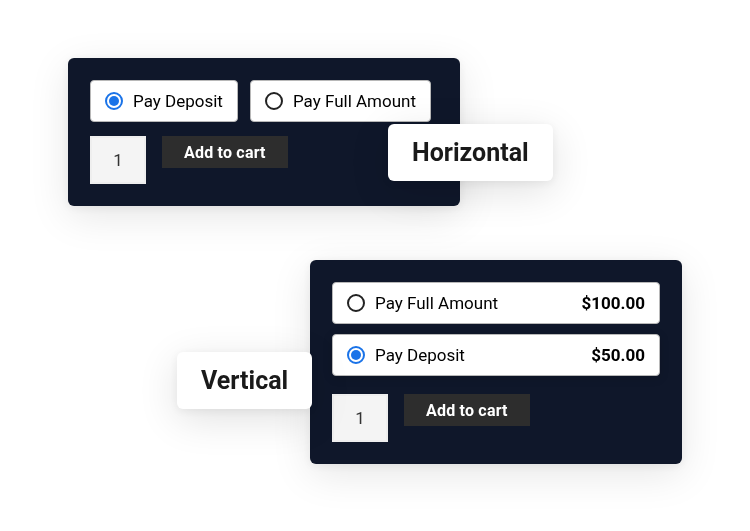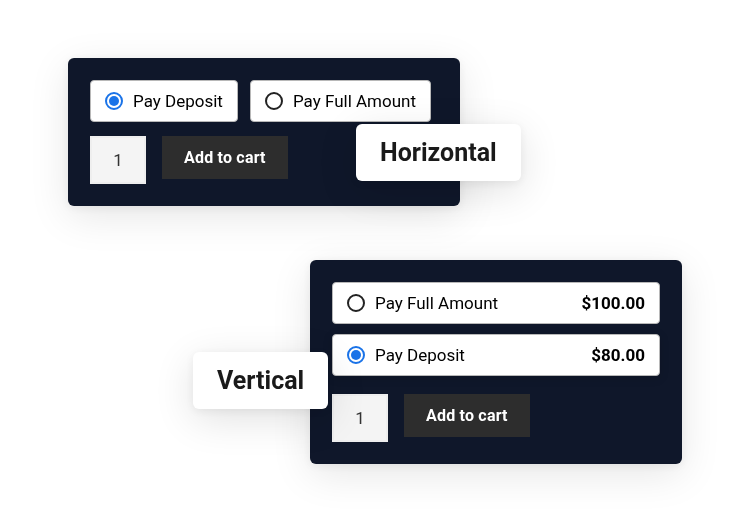--- a/index.html
+++ b/index.html
@@ -111,21 +111,21 @@
     width: 56px;
     height: 48px;
     border: 2px solid #eeeeee;
     background: #f4f4f4;
     text-align: center;
     font-size: 17px;
     color: #333;
     font-family: inherit;
   }
   .add-btn {
-    height: 43px;
+    height: 32px;
     padding: 0 22px;
     background: #2d2d2d;
     color: #fff;
     border: none;
     font-size: 16px;
     font-weight: 700;
     letter-spacing: 0.2px;
     cursor: pointer;
     font-family: inherit;
   }
@@ -133,22 +133,22 @@
   .label-chip {
     position: absolute;
     background: #ffffff;
     border-radius: 6px;
     box-shadow: 0 10px 40px rgba(0,0,0,0.12), 0 2px 8px rgba(0,0,0,0.06);
     padding: 14px 24px;
     font-size: 25px;
     font-weight: 700;
     color: #1a1a1a;
   }
-  .chip-h { left: 356px; top: 124px; }
-  .chip-v { left: 193px; top: 352px; }
+  .chip-h { left: 388px; top: 124px; }
+  .chip-v { left: 177px; top: 352px; }
 </style>
 </head>
 <body>
 
 <div class="card card-h">
   <div class="opt-row-h">
     <div class="opt-h">
       <span class="radio selected"></span>
       <span>Pay Deposit</span>
     </div>
@@ -168,21 +168,21 @@
 <div class="card card-v">
   <div class="opt-col-v">
     <div class="opt-v">
       <span class="radio"></span>
       <span>Pay Full Amount</span>
       <span class="price">$100.00</span>
     </div>
     <div class="opt-v selected">
       <span class="radio selected"></span>
       <span>Pay Deposit</span>
-      <span class="price">$80.00</span>
+      <span class="price">$50.00</span>
     </div>
   </div>
   <div class="cart-row">
     <input class="qty" type="text" value="1" style="">
     <button class="add-btn">Add to cart</button>
   </div>
 </div>
 
 <div class="label-chip chip-v">Vertical</div>
 

